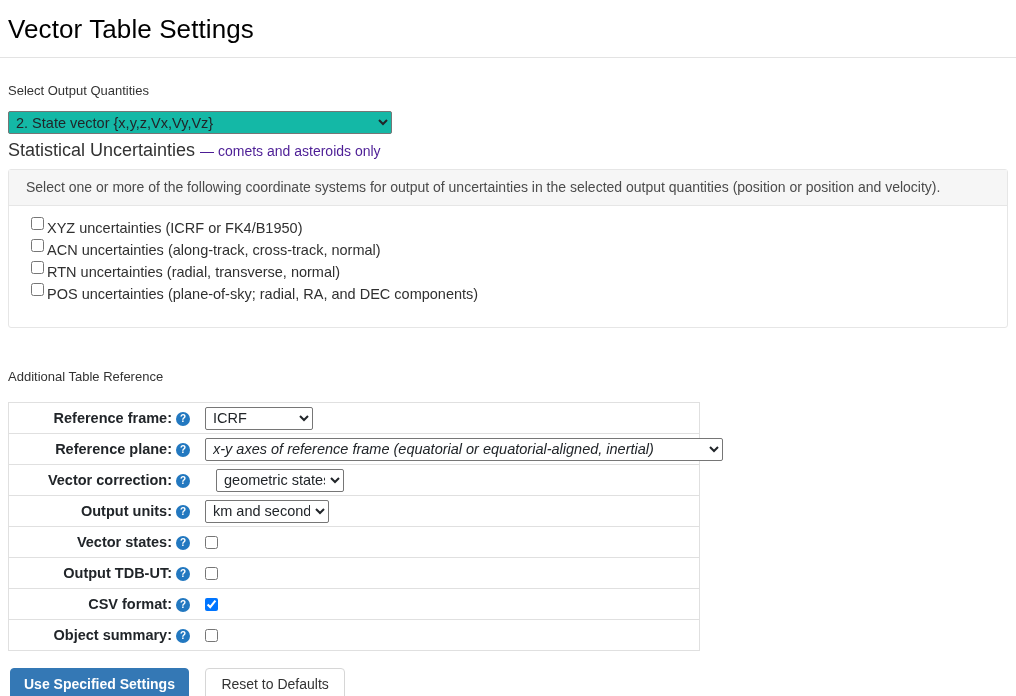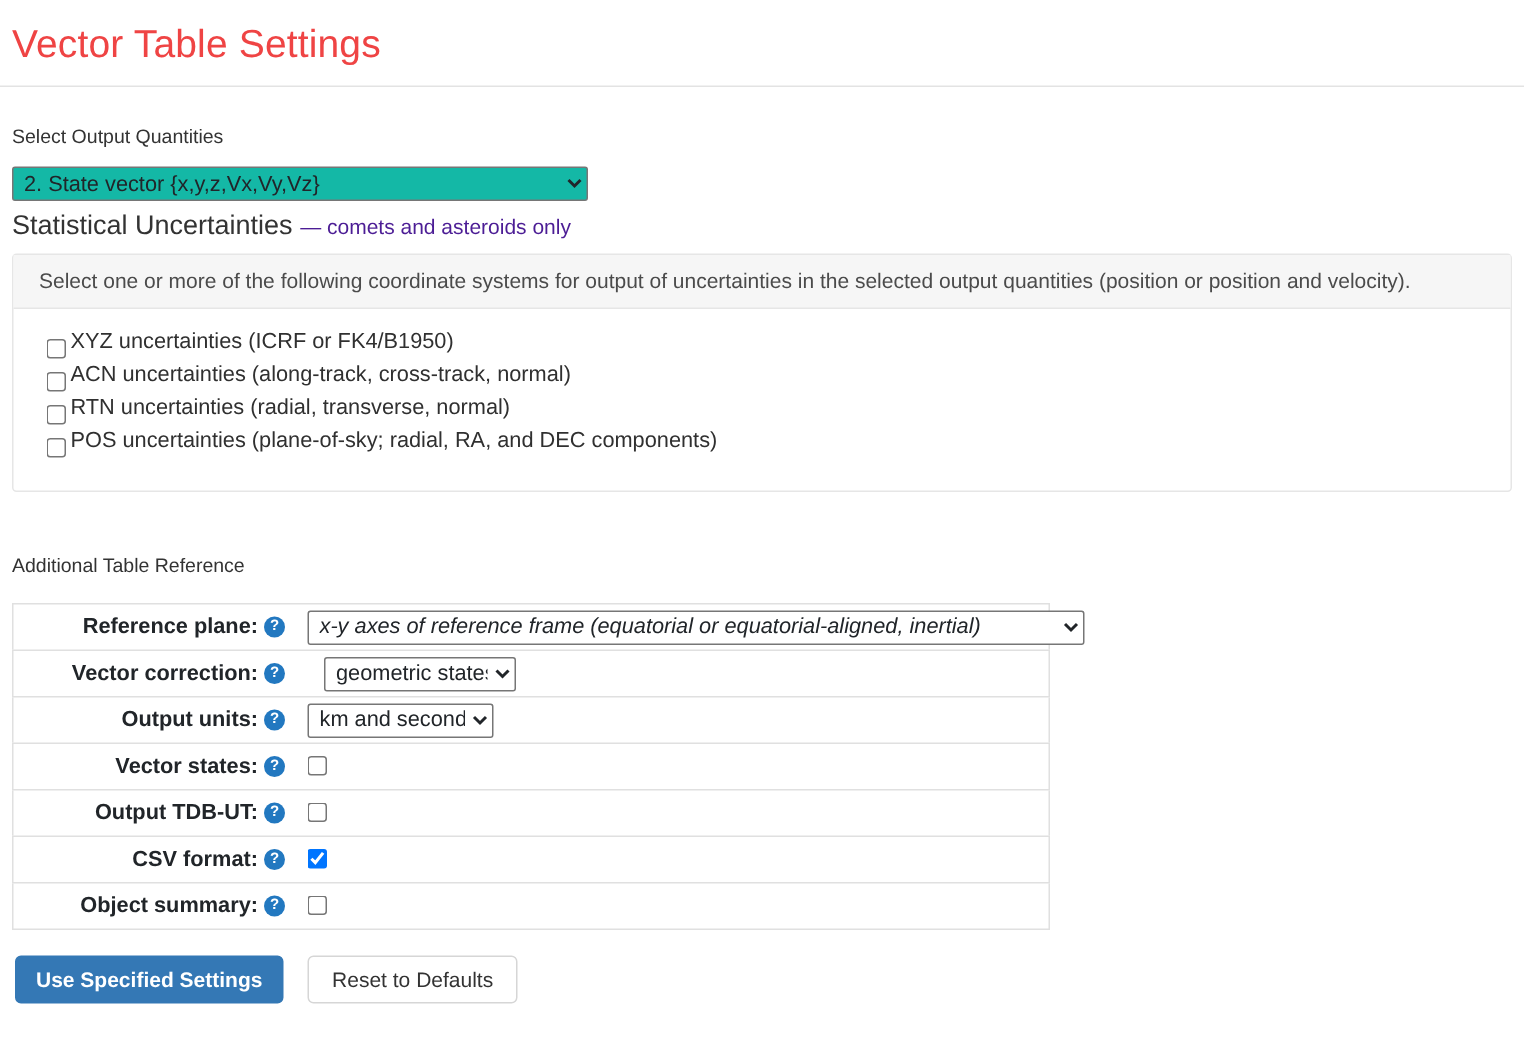--- a/index.html
+++ b/index.html
@@ -15,21 +15,21 @@
     color: #212529;
     overflow: hidden;
   }
 
   .page { position: relative; width: 1016px; height: 696px; }
 
   
   .page-title {
     font-size: 26px;
     font-weight: 400;
-    color: #ef4444;
+    color: #000000;
     letter-spacing: 0.1px;
     padding: 12px 0 0 8px;
     margin: 0;
     line-height: 34px;
   }
   .title-rule {
     border: 0;
     border-top: 1px solid #e3e3e3;
     margin: 11px 0 0 0;
   }
@@ -86,21 +86,21 @@
     font-size: 14px;
     color: #4b4b4b;
     padding: 8px 10px 9px 17px;
     line-height: 18px;
   }
   .uncert-body {
     padding: 11px 10px 22px 22px;
   }
   .cb-row {
     display: flex;
-    align-items: flex-end;
+    align-items: flex-start;
     line-height: 22px;
     height: 22px;
   }
   .cb-row input[type="checkbox"] {
     margin: 0 3px 0 0;
     width: 13px;
     height: 13px;
     flex: none;
   }
   .cb-row .cb-label {
@@ -249,20 +249,31 @@
 
     </div>
   </div>
 
   <div class="additional-wrap">
     <h2 class="section-heading">Additional Table Reference</h2>
 
     <table class="settings-table">
       <tbody>
 
+        <tr>
+          <td class="cell-label">Reference frame:</td>
+          <td class="cell-help">
+            <span class="help-icon">?</span>
+          </td>
+          <td class="cell-control">
+            <select class="ctl-select w-frame">
+              <option>ICRF</option>
+            </select>
+          </td>
+        </tr>
 
         <tr>
           <td class="cell-label">Reference plane:</td>
           <td class="cell-help">
             <span class="help-icon">?</span>
           </td>
           <td class="cell-control">
             <select class="ctl-select w-plane">
               <option>x-y axes of reference frame (equatorial or equatorial-aligned, inertial)</option>
             </select>

